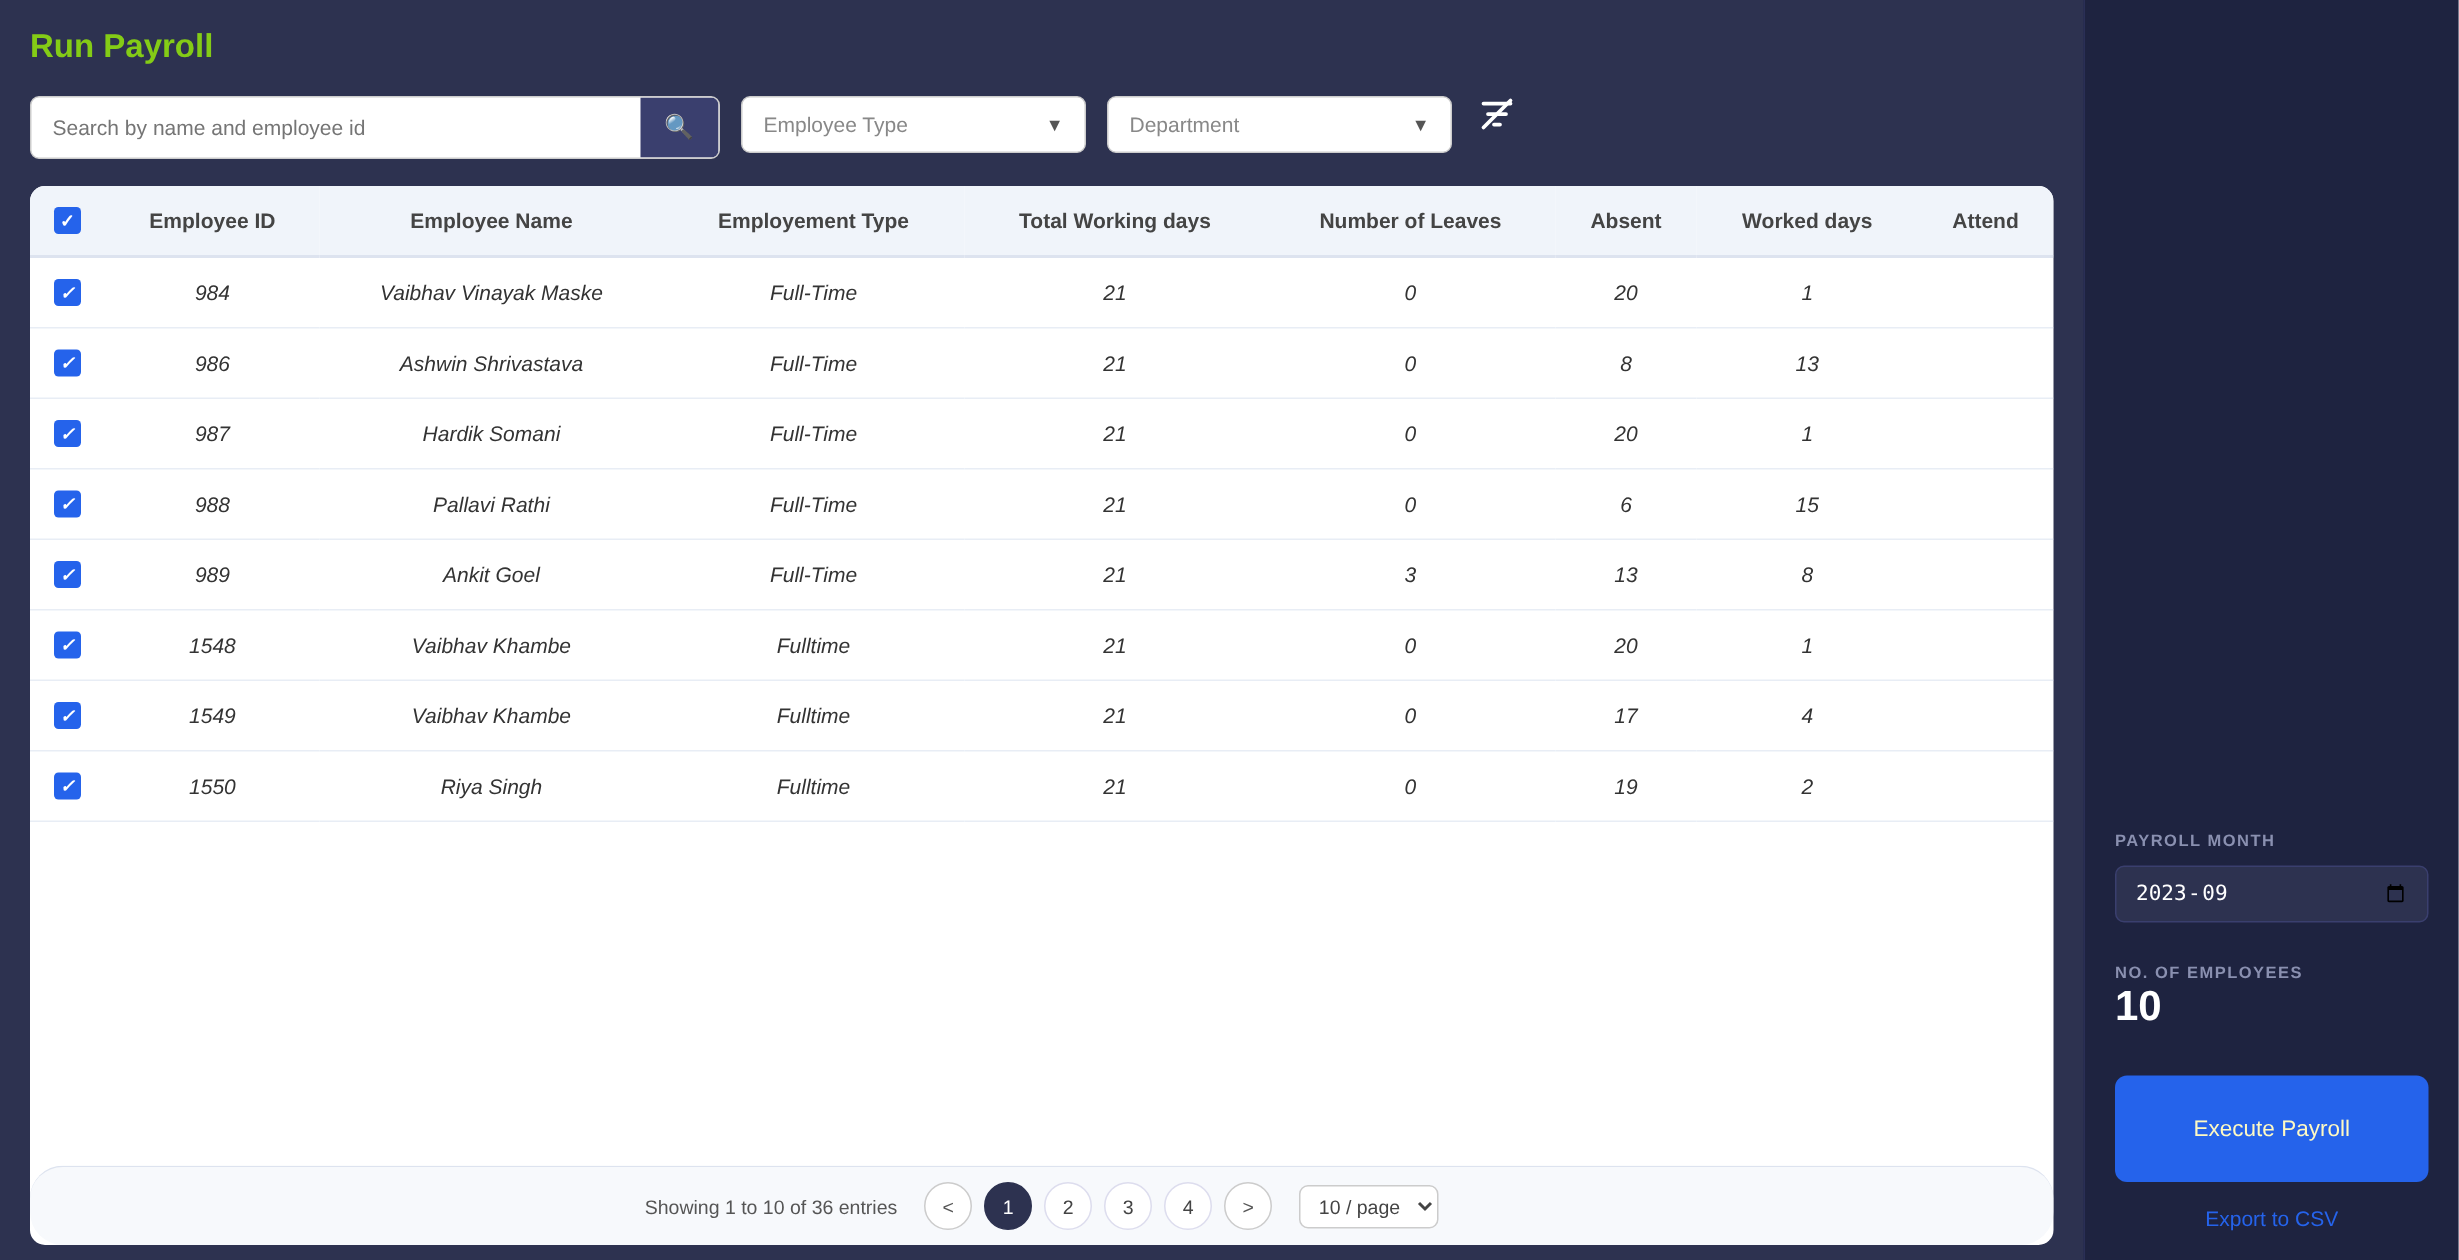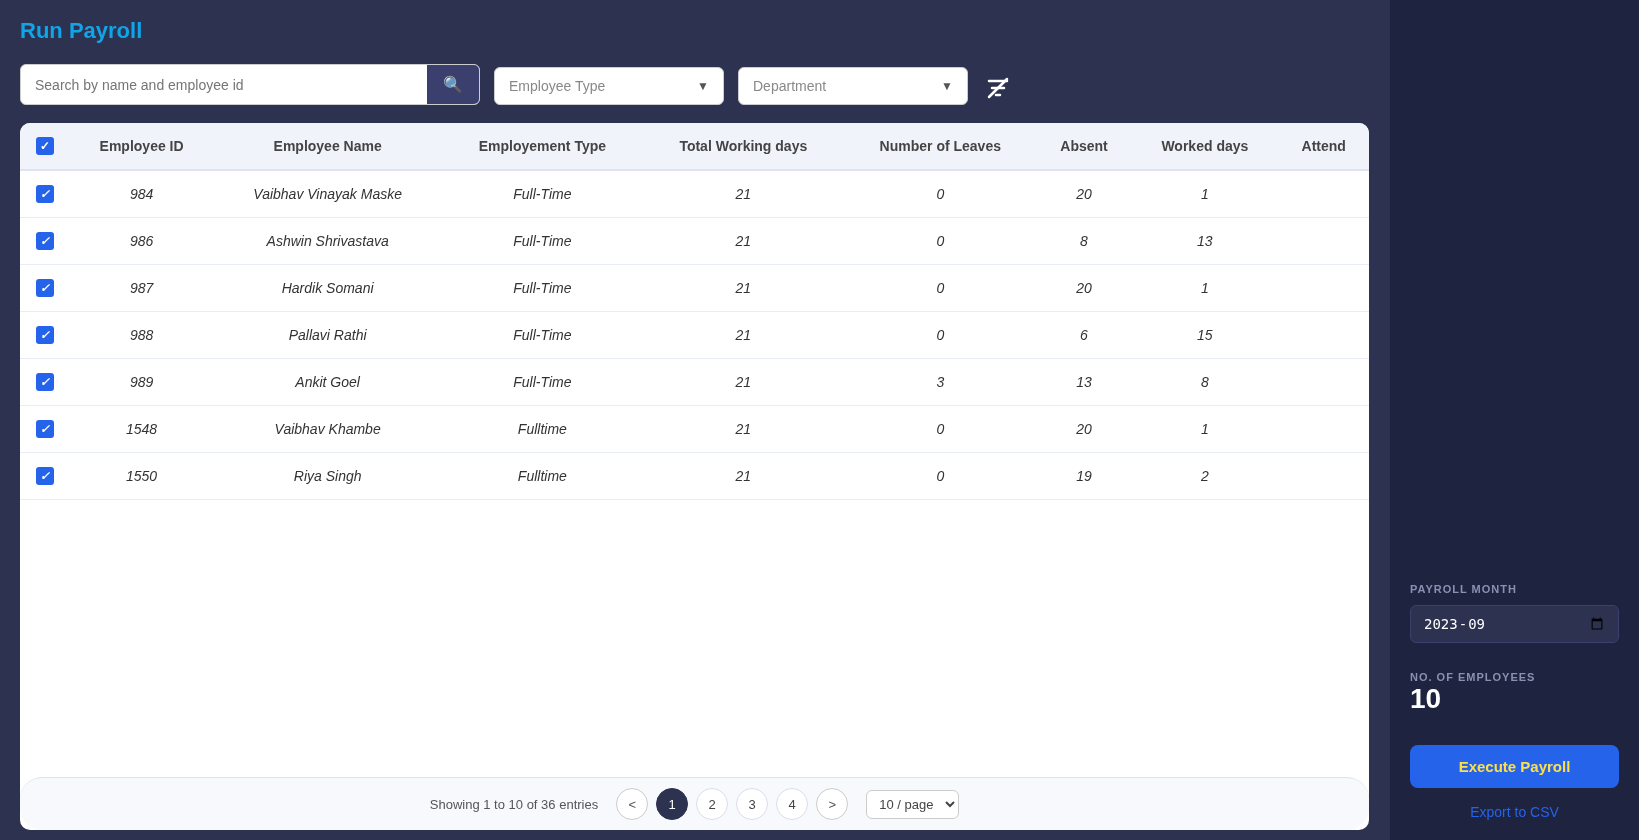--- a/index.html
+++ b/index.html
@@ -18,27 +18,27 @@
       display: flex;
       flex-direction: column;
       background: #2d3250;
       padding: 18px 20px 10px 20px;
       min-width: 0;
     }
 
     .page-title {
       font-size: 22px;
       font-weight: 700;
-      color: #0ea5e9;
+      color: #84cc16;
       margin-bottom: 20px;
     }
 
     .toolbar {
       display: flex;
-      align-items: flex-end;
+      align-items: flex-start;
       gap: 14px;
       margin-bottom: 18px;
     }
 
     .search-box {
       display: flex;
       align-items: center;
       background: #fff;
       border-radius: 6px;
       overflow: hidden;
@@ -275,25 +275,25 @@
 
     .emp-count {
       font-size: 28px;
       font-weight: 700;
       color: #fff;
       margin-bottom: 30px;
     }
 
     .execute-btn {
       width: 100%;
-      padding: 13px;
+      padding: 27px;
       background: #2563eb;
-      color: #fde047;
+      color: #fef9c3;
       font-size: 15px;
-      font-weight: 700;
+      font-weight: 400;
       border: none;
       border-radius: 8px;
       cursor: pointer;
       margin-bottom: 16px;
     }
 
     .export-link {
       text-align: center;
       color: #2563eb;
       font-size: 14px;
@@ -427,20 +427,33 @@
       <td>21</td>
       <td>0</td>
       <td>20</td>
       <td>1</td>
       <td></td>
     </tr>
             <tr>
       <td>
         <span class="cb"></span>
       </td>
+      <td>1549</td>
+      <td>Vaibhav Khambe</td>
+      <td>Fulltime</td>
+      <td>21</td>
+      <td>0</td>
+      <td>17</td>
+      <td>4</td>
+      <td></td>
+    </tr>
+            <tr>
+      <td>
+        <span class="cb"></span>
+      </td>
       <td>1550</td>
       <td>Riya Singh</td>
       <td>Fulltime</td>
       <td>21</td>
       <td>0</td>
       <td>19</td>
       <td>2</td>
       <td></td>
     </tr>
           </tbody>

